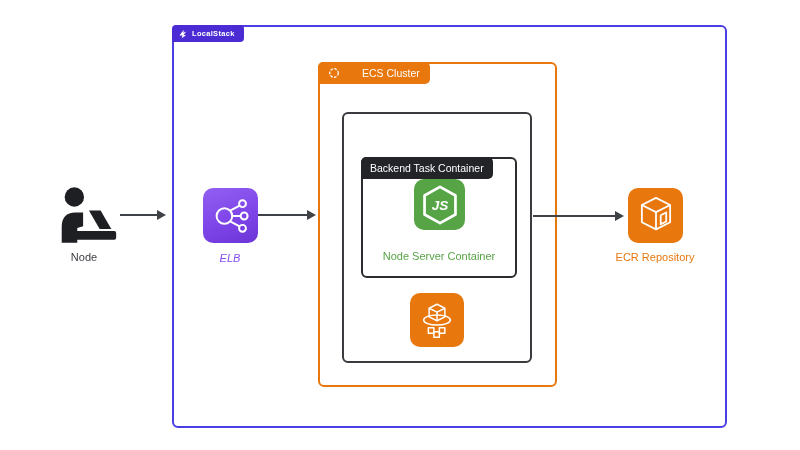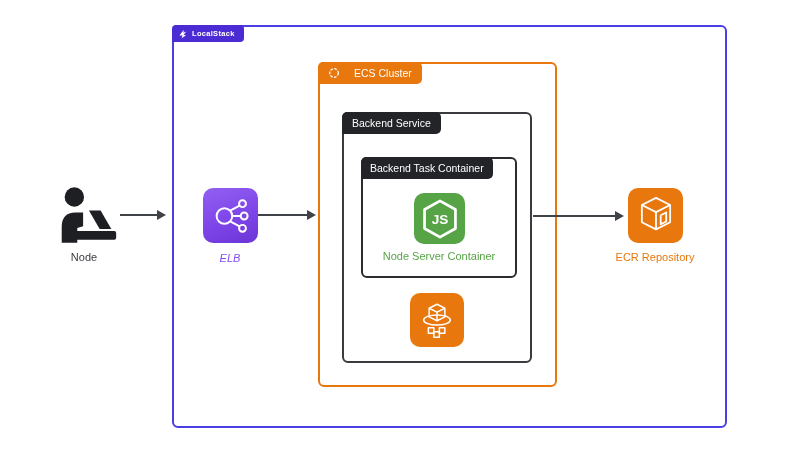--- a/index.html
+++ b/index.html
@@ -16,21 +16,21 @@
   
   .group-box { position: absolute; border-radius: 6px; background: transparent; }
   .box-localstack { left: 172px; top: 25px; width: 555px; height: 403px; border: 2px solid #4B3EE4; }
   .box-ecs       { left: 318px; top: 62px; width: 239px; height: 325px; border: 2px solid #E8770D; }
   .box-service   { left: 342px; top: 112px; width: 190px; height: 251px; border: 2px solid #3A3B3F; background:#fff; }
   .box-taskdef   { left: 361px; top: 157px; width: 156px; height: 121px; border: 2px solid #2B2C30; background:#fff; }
 
   
   .tab {
     position: absolute;
-    display: flex; align-items: center; gap: 14px;
+    display: flex; align-items: center; gap: 22px;
     color: #ffffff; white-space: nowrap;
     border-radius: 5px 5px 5px 0;
   }
   .tab-localstack {
     left: 172px; top: 25px; height: 17px; padding: 0 9px 0 6px;
     background: #4A2BD4; font-size: 7.5px; font-weight: bold; letter-spacing: .3px;
     border-radius: 4px 4px 4px 0; gap: 4px;
   }
   .tab-ecs {
     left: 318px; top: 62px; height: 22px; padding: 0 10px;
@@ -45,21 +45,21 @@
     background: #232428; font-size: 10.5px;
   }
 
   
   .svc-icon {
     position: absolute; border-radius: 10px;
     display: flex; align-items: center; justify-content: center;
   }
   .icon-elb  { left: 203px; top: 188px; width: 55px; height: 55px;
                background: linear-gradient(160deg, #9260F2 0%, #7E45E8 55%, #6C35D6 100%); }
-  .icon-node { left: 414px; top: 193px; width: 51px; height: 51px; background: #57A446; }
+  .icon-node { left: 414px; top: 179px; width: 51px; height: 51px; background: #57A446; font-style: italic; }
   .icon-ecs-service { left: 410px; top: 293px; width: 54px; height: 54px; background: #E8770D; }
   .icon-ecr  { left: 628px; top: 188px; width: 55px; height: 55px; background: #E8770D; }
 
   .user-wrap { position: absolute; left: 52px; top: 186px; width: 70px; height: 57px; }
 
   
   .node-label {
     position: absolute; font-size: 11px; text-align: center; white-space: nowrap;
   }
   .label-user { left: 34px;  top: 251px; width: 100px; color: #3C3D42; }
@@ -104,23 +104,20 @@
 
   <div class="tab tab-ecs">
     <span style="display:flex;">
       <svg width="12" height="12" viewBox="0 0 12 12">
         <circle cx="6" cy="6" r="4.3" fill="none" stroke="#ffffff" stroke-width="1.3" stroke-dasharray="2.6 1.4"></circle>
       </svg>
     </span>
     <span>ECS Cluster</span>
   </div>
 
-  <div class="tab tab-service">
-    <span>Backend Service</span>
-  </div>
 
   <div class="tab tab-taskdef">
     <span>Backend Task Container</span>
   </div>
 
   <div class="user-wrap">
     <svg width="70" height="57" viewBox="0 0 72 58">
       <g fill="#1E1F23">
         <circle cx="23" cy="11" r="10"></circle>
         <path d="M10 58 L10 42 Q10 27 24 27 L32 27 L32 41 L26 43 L26 58 Z"></path>

